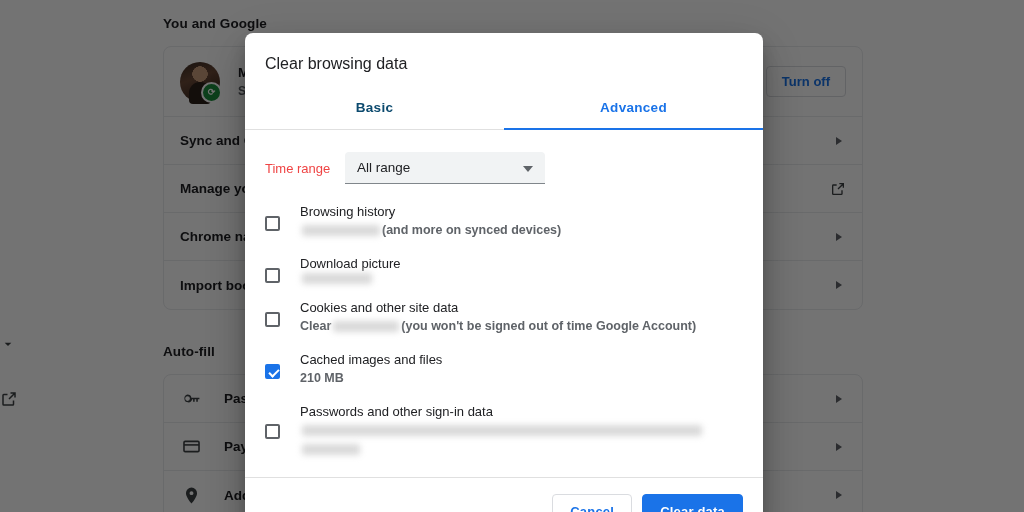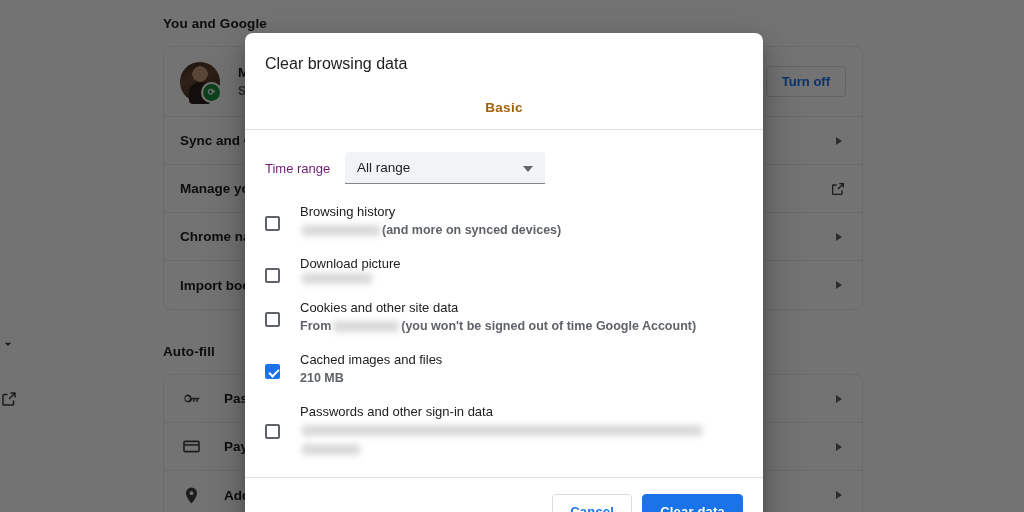--- a/index.html
+++ b/index.html
@@ -139,42 +139,42 @@
     border-bottom: 1px solid #e0e0e0;
     position: relative;
   }
   .tab {
     flex: 1;
     text-align: center;
     font-size: 13.5px;
     font-weight: bold;
     letter-spacing: .3px;
     padding: 13px 0 14px 0;
-    color: #a16207;
+    color: #0c4a6e;
     position: relative;
   }
   .tab.active { color: #1a73e8; }
   .tab.active::after {
     content: "";
     position: absolute; left: 0; right: 0; bottom: -1px;
     height: 2px; background: #1a73e8;
   }
 
   .dialog-body {
     flex: 1;
     overflow: hidden;
     padding: 0 20px;
   }
 
   .timerange-row {
     display: flex; align-items: center;
     margin-top: 22px;
   }
   .timerange-label {
-    font-size: 13px; color: #701a75;
+    font-size: 13px; color: #ef4444;
     width: 80px; flex: 0 0 auto;
   }
   .select {
     position: relative;
     width: 200px; height: 32px;
     background: #f1f3f4;
     border-radius: 4px 4px 0 0;
     border-bottom: 1px solid #80868b;
     display: flex; align-items: center;
     padding: 0 12px;
@@ -361,20 +361,21 @@
   </div>
 
   <div class="scrim"></div>
 
   <div class="dialog">
 
     <div class="dialog-title">Clear browsing data</div>
 
     <div class="tabs">
       <div class="tab">Basic</div>
+      <div class="tab active">Advanced</div>
     </div>
 
     <div class="dialog-body">
 
       <div class="timerange-row">
         <div class="timerange-label">Time range</div>
         <div class="select">
           <span>All range</span>
           <span class="caret"></span>
         </div>
@@ -401,21 +402,21 @@
               <span class="redacted" style="width:70px;"></span>
             </div>
           </div>
         </div>
 
         <div class="option two-line">
           <div class="cbox"></div>
           <div class="opt-text">
             <div class="opt-title">Cookies and other site data</div>
             <div class="opt-sub">
-              <span>From</span>
+              <span>Clear</span>
               <span class="redacted" style="width:66px;"></span>
               <span>(you won't be signed out of time Google Account)</span>
             </div>
           </div>
         </div>
 
         <div class="option two-line">
           <div class="cbox checked"></div>
           <div class="opt-text">
             <div class="opt-title">Cached images and files</div>

